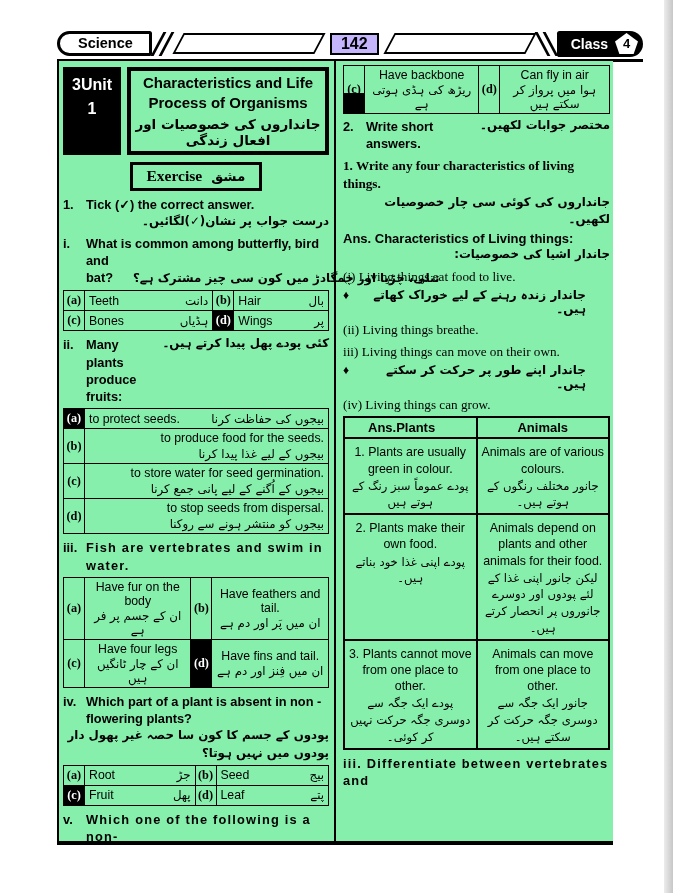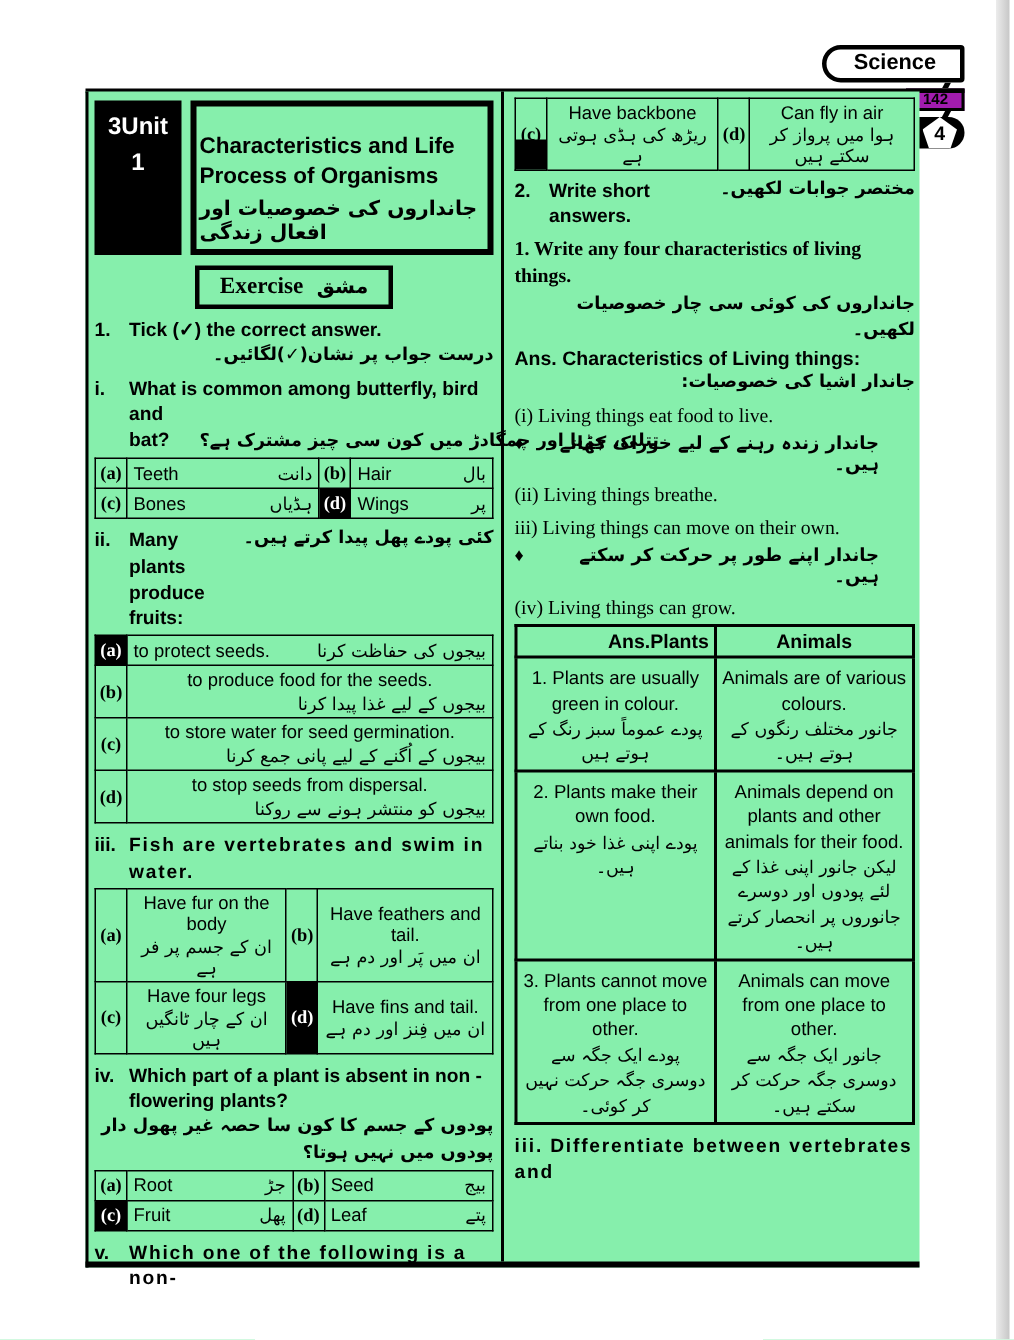--- a/index.html
+++ b/index.html
@@ -3,48 +3,48 @@
 <meta charset="utf-8">
 <style>
   * { box-sizing: border-box; margin: 0; padding: 0; }
   body { background: #fff; font-family: "Liberation Sans", sans-serif; color: #000; }
   .page { position: relative; width: 676px; height: 893px; background: #fff; overflow: hidden; }
   .edge-strip { position: absolute; top: 0; right: 3px; width: 9px; height: 100%;
     background: linear-gradient(to right, #ececec, #c7c7c7); }
 
   
   .header { position: absolute; left: 57px; top: 30px; width: 586px; height: 27px;
-    display: flex; align-items: flex-end; flex-direction: column; }
+    display: flex; align-items: center; }
   .header-underline { position: absolute; left: 57px; top: 59px; width: 586px; border-top: 3px solid #000; }
   .sci-pill { border: 3px solid #000; border-radius: 15px 3px 3px 15px; padding: 1px 16px 2px 18px;
     font-weight: bold; font-size: 14.5px; background: #fff; }
   .sl { width: 3px; height: 24px; background: #000; transform: skewX(-28deg); margin-left: 5px; }
   .strip { flex: 1; height: 21px; border: 2.5px solid #000; transform: skewX(-28deg); margin: 0 10px; background: #fff; }
   .pagebox { border: 2.5px solid #000; padding: 0 9px; height: 22px; display: flex; align-items: center;
-    font-weight: bold; font-size: 10px; background: #a21caf; }
+    font-weight: bold; font-size: 16px; background: #c4b5fd; }
   .bsl { width: 3px; height: 24px; background: #000; transform: skewX(28deg); margin-right: 5px; }
   .class-pill { background: #000; color: #fff; border-radius: 3px 15px 15px 3px; height: 26px;
     display: flex; align-items: center; gap: 7px; padding: 0 5px 0 14px; font-weight: bold; font-size: 14px; }
   .badge { width: 23px; height: 21px; background: #fff; color: #000;
     clip-path: polygon(50% 0, 100% 40%, 81% 100%, 19% 100%, 0 40%);
     display: flex; align-items: center; justify-content: center; font-size: 13px; font-weight: bold; }
 
   
   .content { position: absolute; left: 57px; top: 61px; width: 556px; height: 784px;
     display: flex; border-left: 2px solid #000; border-bottom: 4px solid #000; background: #86efac; }
   .col-l { width: 277px; border-right: 2px solid #000; padding: 6px 5px 0 4px; }
   .col-r { flex: 1; padding: 3px 3px 0 7px; overflow: hidden; }
 
   .ur { font-family: "DejaVu Sans", sans-serif; direction: rtl; unicode-bidi: isolate; }
 
   
   .unit-row { display: flex; align-items: stretch; gap: 6px; }
   .unit-black { width: 58px; background: #000; color: #fff; text-align: center; font-weight: bold;
     font-size: 16px; padding: 6px 1px 2px; line-height: 1.5; }
-  .unit-title { flex: 1; border: 4px solid #000; text-align: left; padding: 17px 2px 3px; }
+  .unit-title { flex: 1; border: 4px solid #000; text-align: center; padding: 2px 2px 3px; }
   .unit-title .t { font-weight: bold; font-size: 15px; line-height: 1.35; }
   .unit-title .u { font-size: 13.5px; font-weight: bold; margin-top: 2px; }
 
   .ex-wrap { text-align: center; margin: 7px 0 4px; }
   .ex-box { display: inline-flex; align-items: center; gap: 9px; border: 3.5px solid #000;
     padding: 2px 14px 3px; font-weight: bold; }
   .ex-box .en { font-family: "Liberation Serif", serif; font-size: 15.5px; }
   .ex-box .ur { font-size: 13.5px; font-weight: bold; }
 
   
@@ -58,38 +58,38 @@
 
   
   table.opts { width: 100%; border-collapse: collapse; margin: 3px 0 2px; }
   .opts td { border: 1.7px solid #000; font-size: 12.3px; padding: 2px 4px; vertical-align: middle; }
   .opts td.key { width: 21px; text-align: center; font-weight: bold;
     font-family: "Liberation Serif", serif; padding: 2px 1px; }
   .opts td.key.sel { background: #000; color: #fff; }
   .opts td.key.part { position: relative; }
   .opts td.key.part::after { content: ""; position: absolute; left: 0; right: 0; bottom: 0;
     height: 42%; background: #000; }
-  .cellline { display: flex; justify-content: center; align-items: baseline; flex-wrap: wrap; gap: 2px 2px; }
+  .cellline { display: flex; justify-content: flex-end; align-items: baseline; flex-wrap: wrap; gap: 2px 2px; }
   .cellline .ur { margin-left: auto; font-size: 11.8px; }
   .c2 { text-align: center; }
   .c2 .en { display: block; font-size: 12.3px; }
   .c2 .ur { display: block; font-size: 11.8px; margin-top: 1px; }
 
   
   .bold13 { font-weight: bold; font-size: 13px; }
   .ansq { font-family: "Liberation Serif", serif; font-weight: bold; font-size: 13.2px; line-height: 1.4; }
   .ansline { font-family: "Liberation Serif", serif; font-size: 13.2px; margin-top: 5px; line-height: 1.3; }
   .bullet-line { display: flex; justify-content: flex-end; gap: 9px; padding-right: 24px;
     margin-top: 3px; font-size: 12px; font-weight: bold; }
   .flexline { display: flex; justify-content: space-between; align-items: baseline; gap: 4px; }
 
   table.ptable { width: 100%; border-collapse: collapse; margin-top: 3px; }
   .ptable td, .ptable th { border: 2px solid #000; padding: 2px 3px; vertical-align: top; }
   .ptable th { font-size: 13px; }
-  .ptable .hl { text-align: right; padding-left: 5px; }
+  .ptable .hl { text-align: left; padding-left: 23px; }
   .ptable .pen { text-align: center; font-size: 12.4px; line-height: 1.3; padding-top: 3px; }
   .ptable .pur { text-align: center; font-size: 11.6px; margin-top: 1px; line-height: 1.45; }
 
   .small-ur { font-size: 11.8px; font-weight: bold; }
   .spread { letter-spacing: 1.2px; }
 </style>
 </head>
 <body>
 
 <div class="page">

